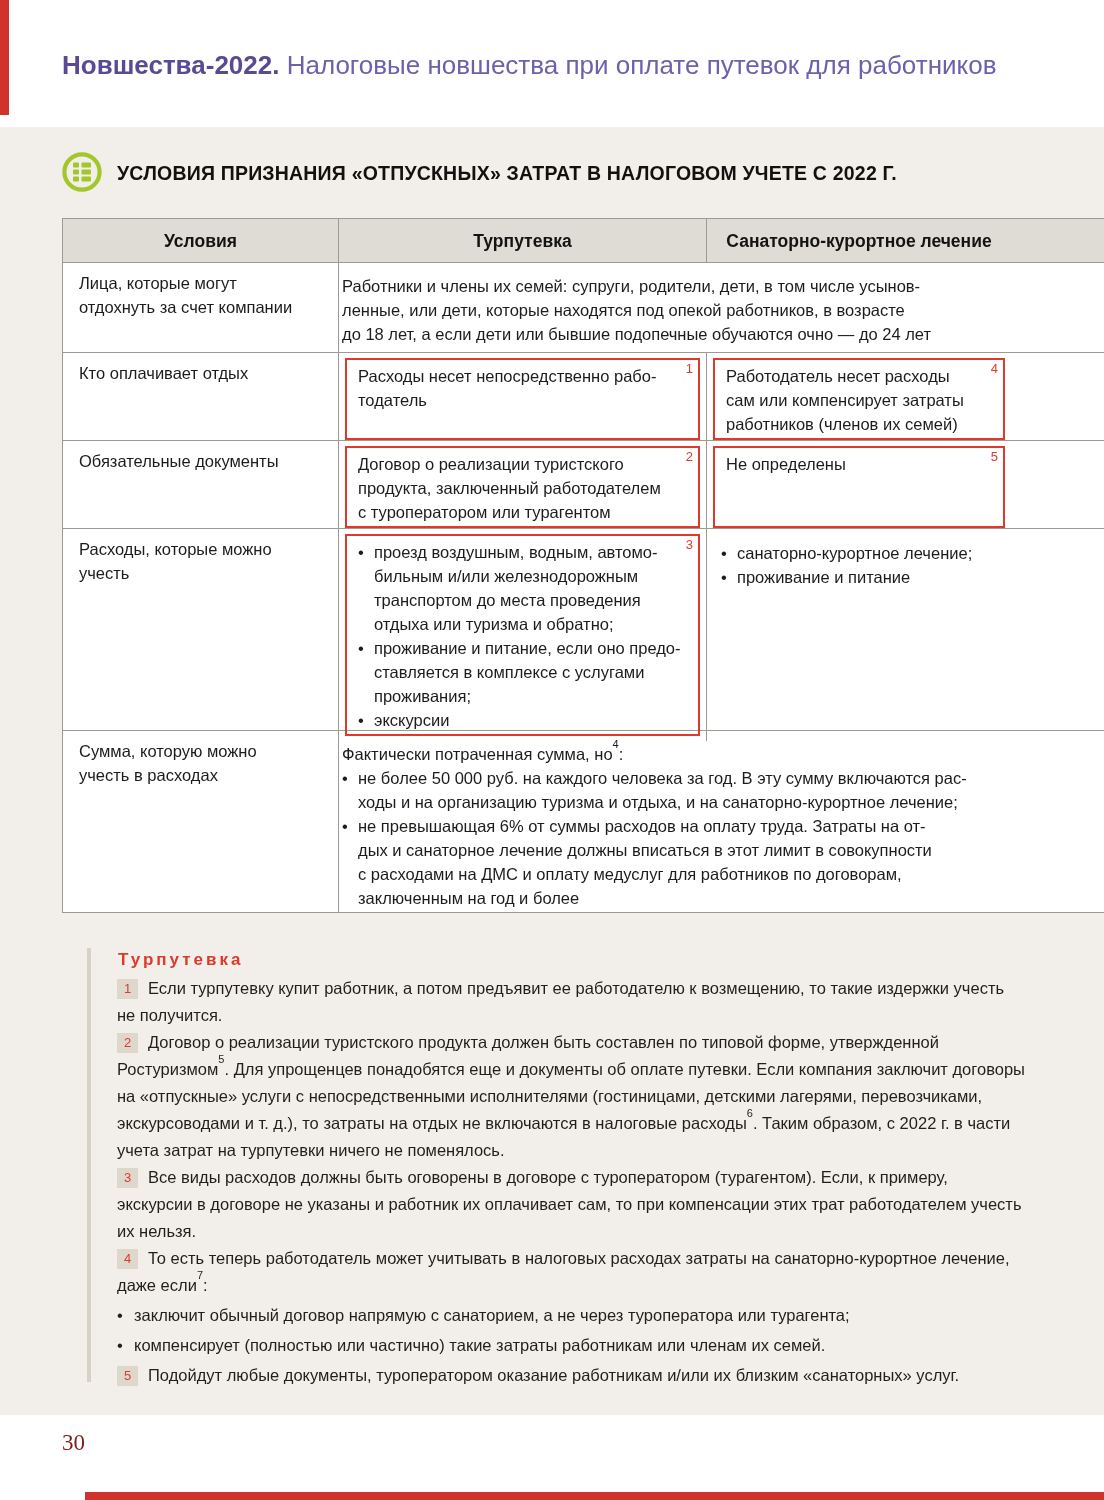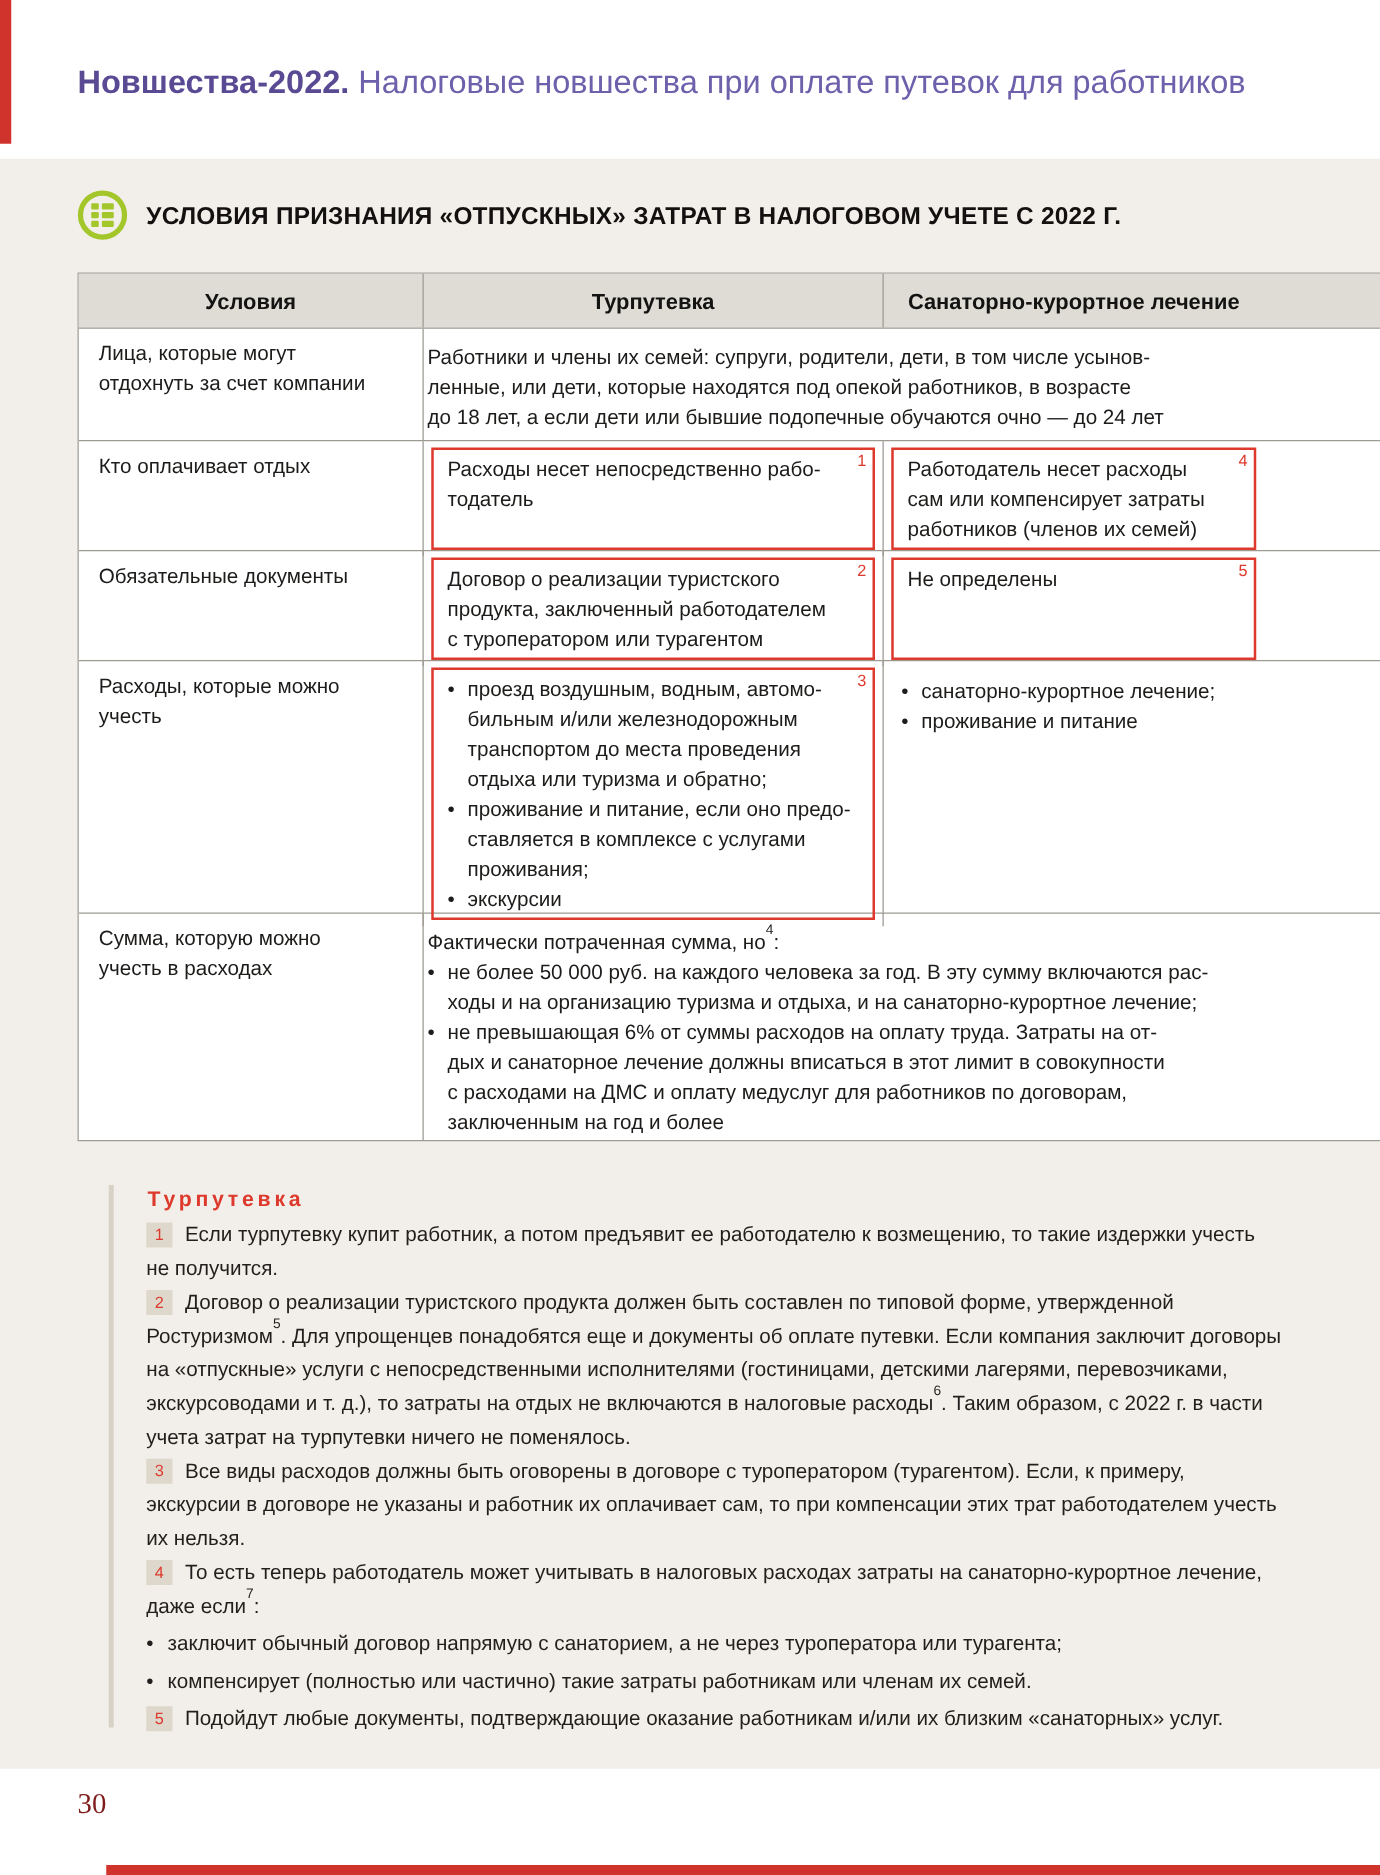--- a/index.html
+++ b/index.html
@@ -199,21 +199,21 @@
       <div class="c-bullet">
           <span class="dot">•</span>
           <div class="btext">заключит обычный договор напрямую с санаторием, а не через туроператора или турагента;</div>
         </div>
       <div class="c-bullet">
           <span class="dot">•</span>
           <div class="btext">компенсирует (полностью или частично) такие затраты работникам или членам их семей.</div>
         </div>
     </div>
     <div class="c-item">
-      <span class="badge">5</span><span class="rich">Подойдут любые документы, подтверждающие оказание работникам и/или их близким «санаторных» услуг.</span>
+      <span class="badge">5</span><span class="rich">Подойдут любые документы, туроператором оказание работникам и/или их близким «санаторных» услуг.</span>
     </div>
   </div>
 
   <div id="page-number">30</div>
 
   <div id="edge-bottom" class="edge-mark"></div>
 
 </div>
 
 </body></html>

